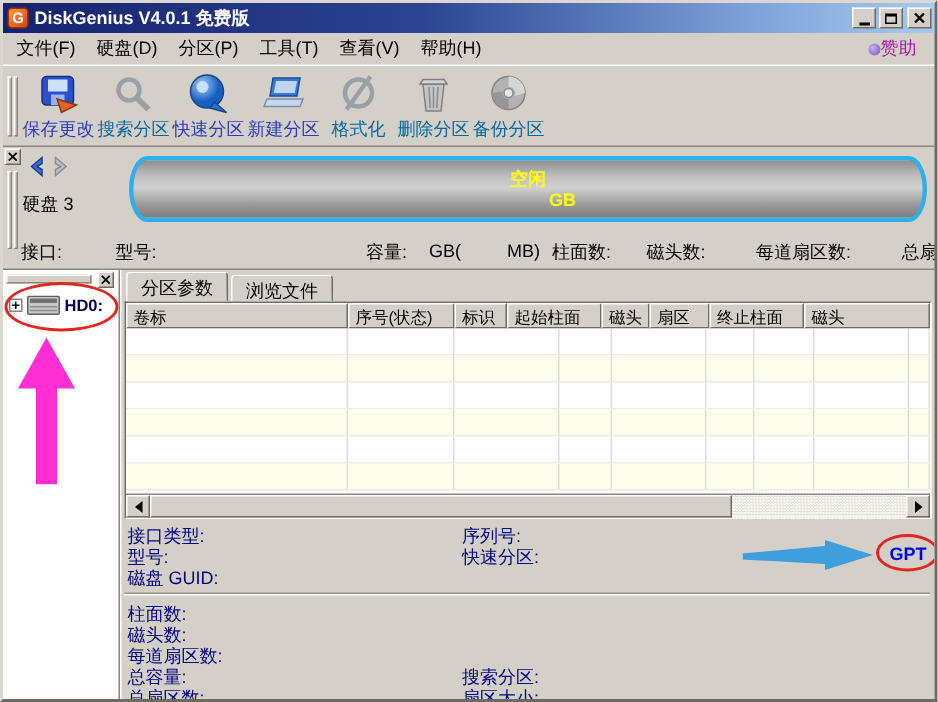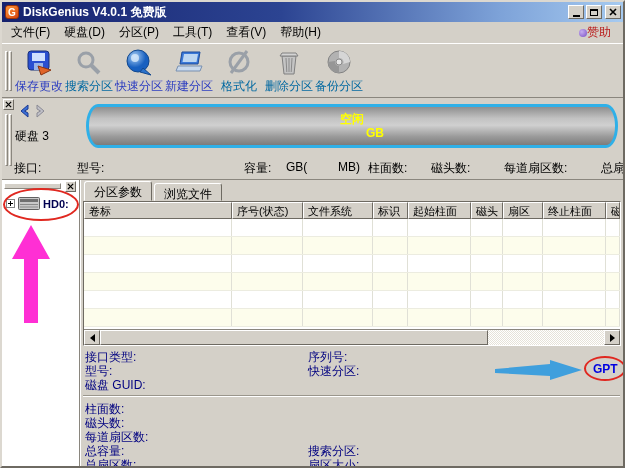--- a/index.html
+++ b/index.html
@@ -23,21 +23,21 @@
   .winbtns{margin-left:auto;display:flex;gap:2px;}
   .winbtn{width:16px;height:14px;background:#d4d0c8;border:1px solid;
     border-color:#fff #6e6a62 #6e6a62 #fff;display:flex;align-items:center;justify-content:center;}
   .winbtn.close{margin-left:1px;}
   .g-min{width:7px;height:2px;background:#000;margin-top:7px;}
   .g-max{width:8px;height:7px;border:1px solid #000;border-top:2px solid #000;}
 
   
   .menubar{height:21px;display:flex;align-items:center;padding:0 2px;}
   .menu-item{padding:2px 7px;white-space:nowrap;}
-  .sponsor{margin-left:auto;display:flex;align-items:center;gap:0;padding-right:10px;color:#b91c1c;}
+  .sponsor{margin-left:auto;display:flex;align-items:center;gap:0;padding-right:10px;color:#a21caf;}
   .sponsor-dot{width:8px;height:8px;border-radius:50%;
     background:radial-gradient(circle at 35% 35%,#c6aef0,#7a4fc6);}
 
   
   .toolbar{height:55px;border-top:1px solid #fff;border-bottom:1px solid #8a867e;
     position:relative;display:flex;align-items:flex-start;padding:3px 0 16px 12px;}
   .tb-grip{position:absolute;left:3px;top:7px;width:3px;height:40px;
     border:1px solid;border-color:#fff #8a867e #8a867e #fff;}
   .tb-grip.g2{left:7px;}
   .tbtn{width:50px;display:flex;flex-direction:column;align-items:center;padding-top:1px;}
@@ -323,21 +323,20 @@
 
       <div class="tabs">
         <div class="tab active">分区参数</div>
         <div class="tab">浏览文件</div>
       </div>
 
       <div class="listview">
         <div class="lv-header">
           <div class="hcell c0">卷标</div>
           <div class="hcell c1">序号(状态)</div>
-          <div class="hcell c2">文件系统</div>
           <div class="hcell c3">标识</div>
           <div class="hcell c4">起始柱面</div>
           <div class="hcell c5">磁头</div>
           <div class="hcell c6">扇区</div>
           <div class="hcell c7">终止柱面</div>
           <div class="hcell c8">磁头</div>
         </div>
         <div class="lv-body" id="lv-body">
             <div class="lv-row">
               <div class="lv-cell c0"></div>

